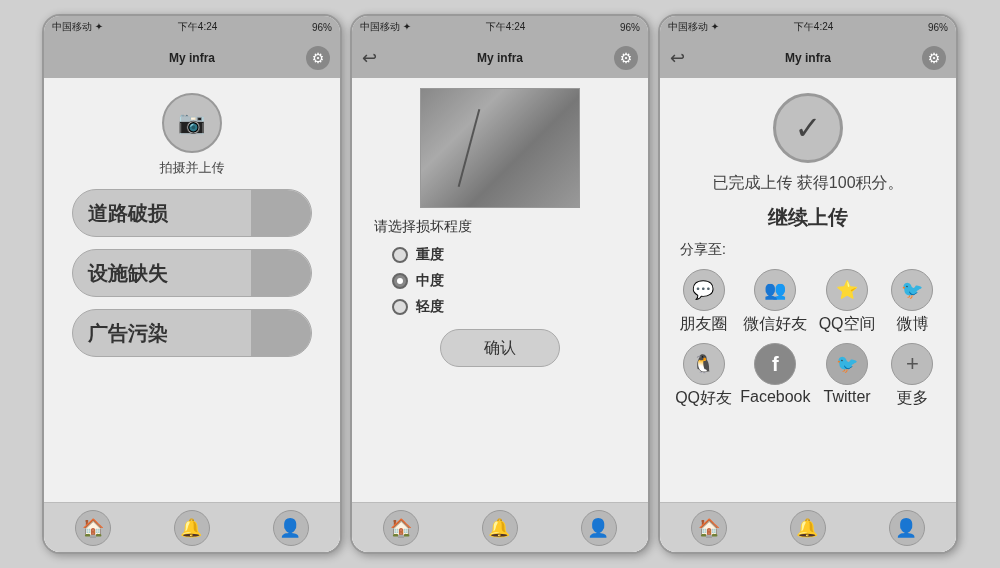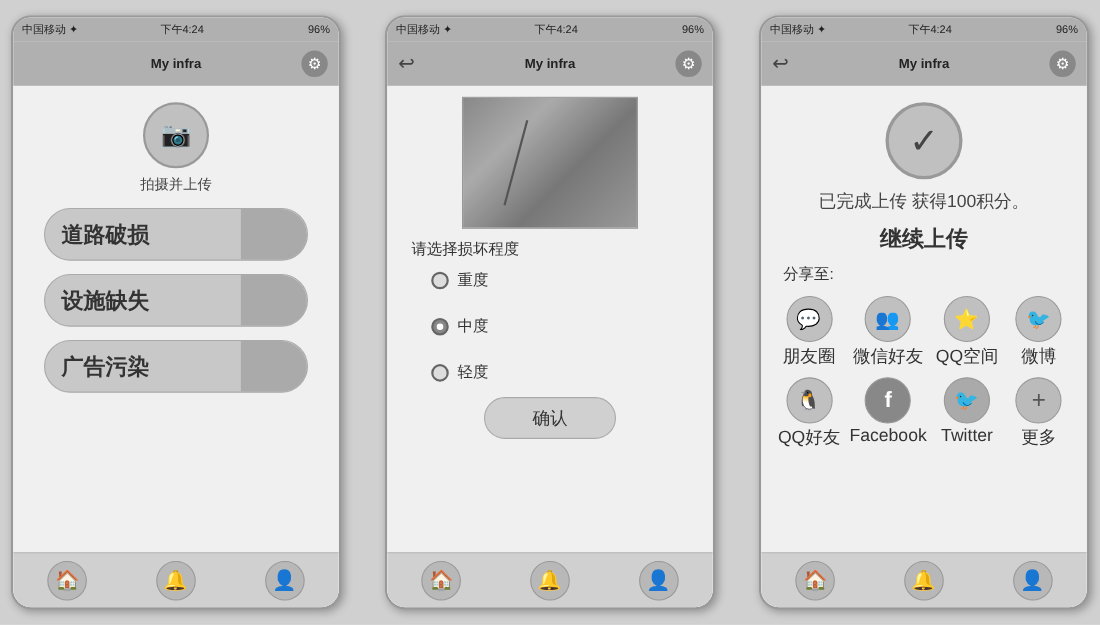--- a/index.html
+++ b/index.html
@@ -14,21 +14,21 @@
       overflow: hidden;
     }
     .screens-container {
       display: flex;
       gap: 8px;
       padding: 10px;
       background: #d0d0d0;
       width: 1000px;
       height: 568px;
       align-items: center;
-      justify-content: space-between;
+      justify-content: center;
     }
     .phone-frame {
       width: 300px;
       height: 540px;
       background: #f5f5f5;
       border-radius: 18px;
       border: 2px solid #999;
       overflow: hidden;
       display: flex;
       flex-direction: column;
@@ -198,21 +198,22 @@
       font-size: 14px;
       color: #333;
       align-self: flex-start;
       margin-left: 12px;
     }
     .radio-group {
       align-self: flex-start;
       margin-left: 30px;
       display: flex;
       flex-direction: column;
-      gap: 24px;
+      gap: 8px;
+      font-weight: bold;
     }
     .radio-item {
       display: flex;
       align-items: center;
       gap: 8px;
       font-size: 14px;
       color: #333;
       cursor: pointer;
     }
     .radio-dot {

